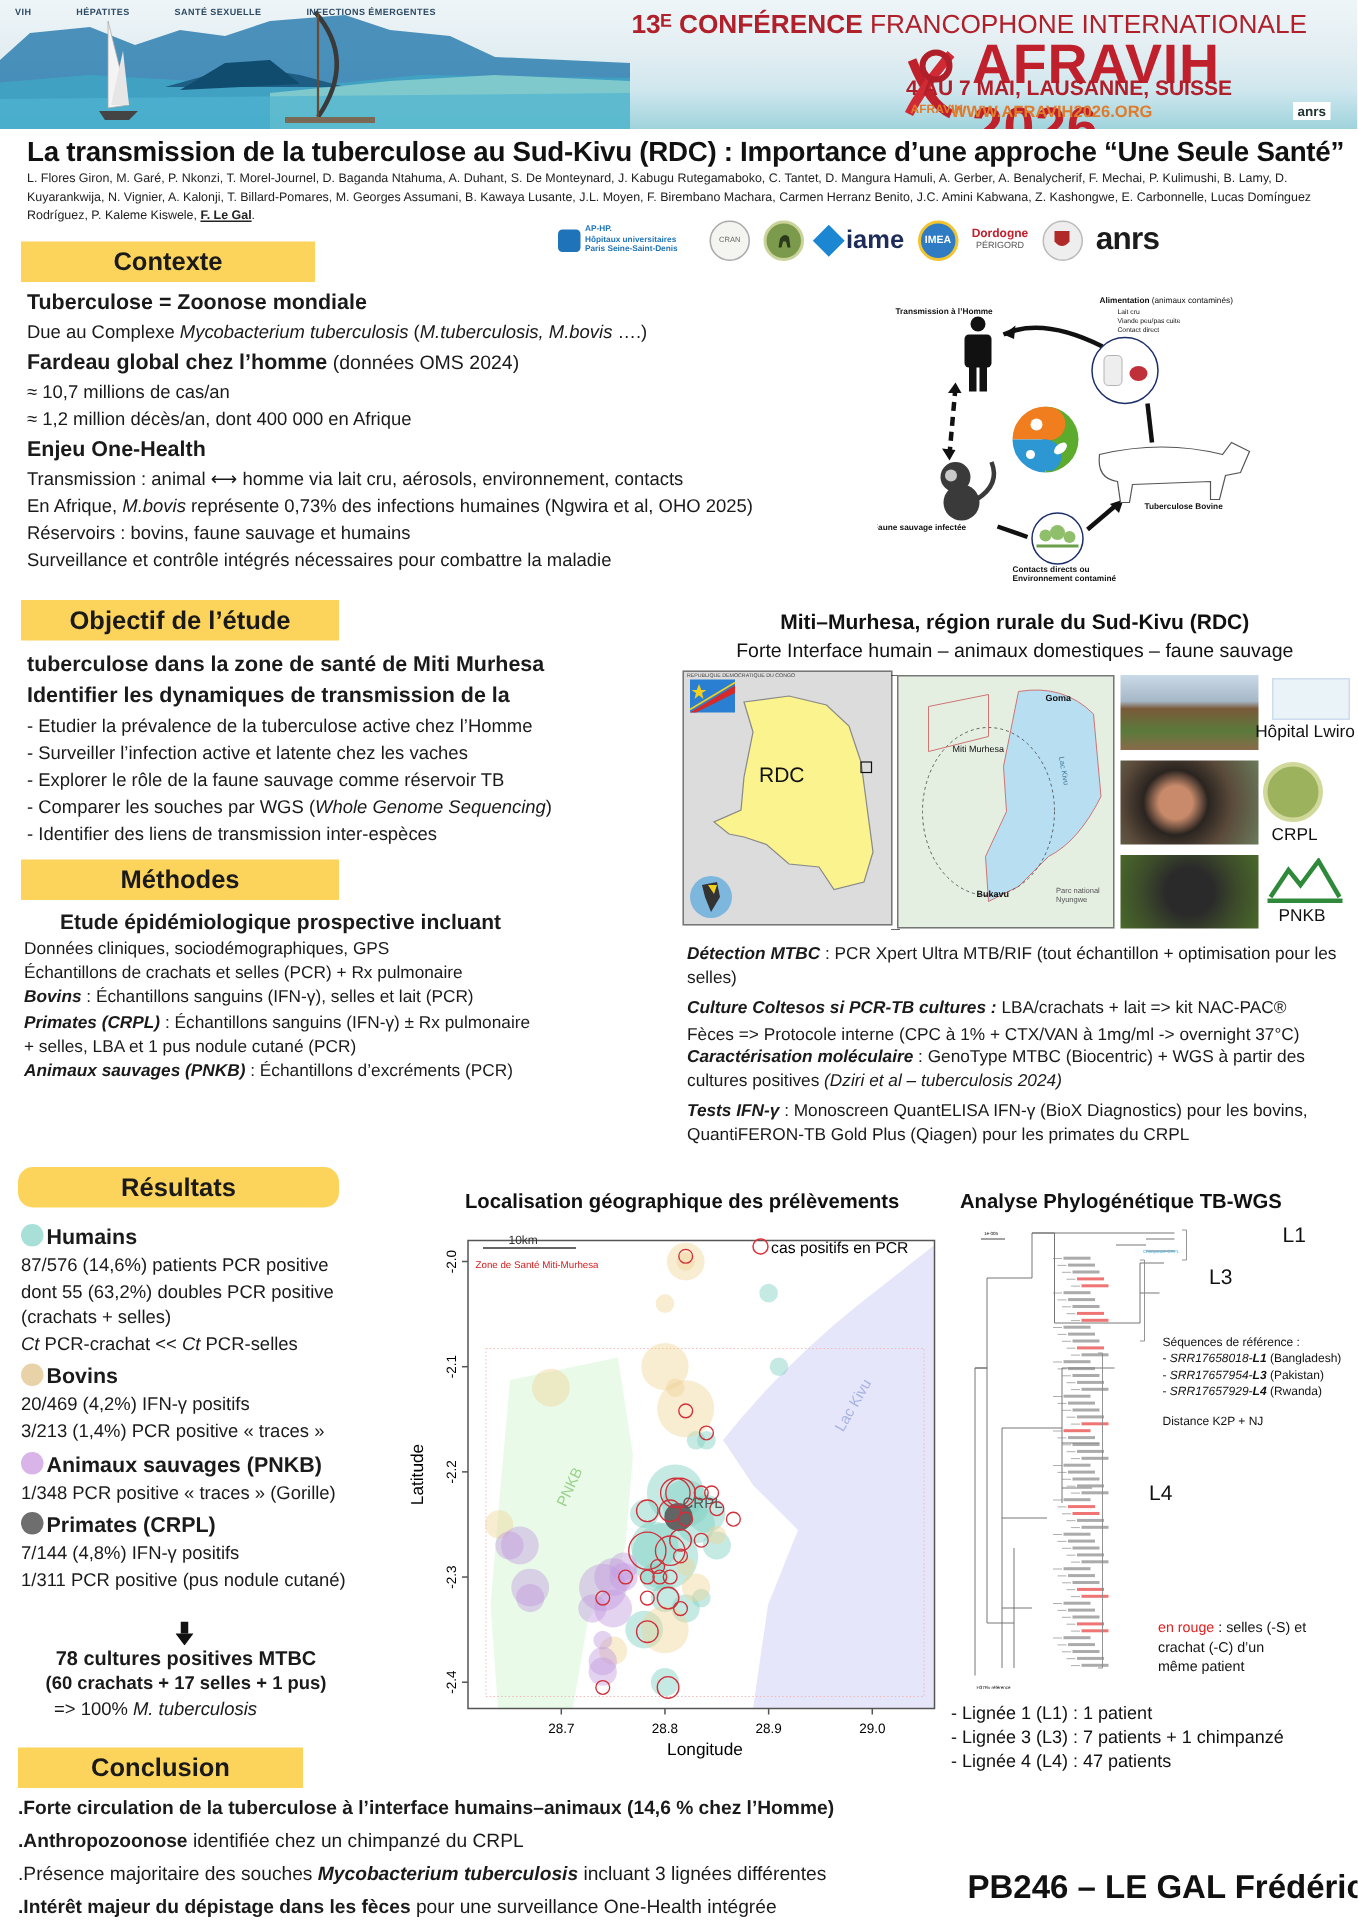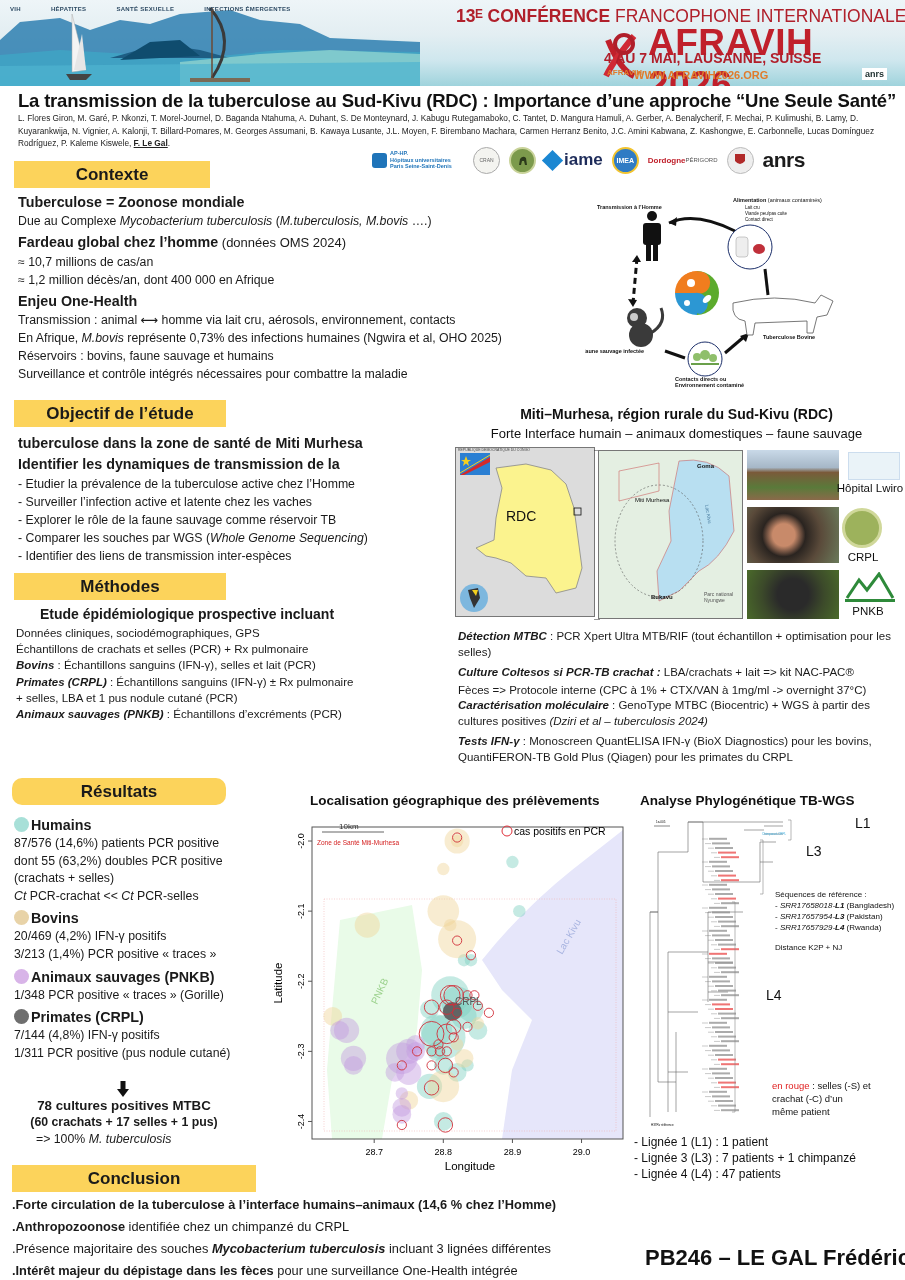--- a/index.html
+++ b/index.html
@@ -5,21 +5,21 @@
   * { box-sizing: border-box; margin: 0; padding: 0; }
   html, body { width: 905px; height: 1280px; background: #ffffff; overflow: hidden; }
   body { font-family: "Liberation Sans", "DejaVu Sans", sans-serif; color: #111; position: relative; }
   .abs { position: absolute; }
 
   
   #banner { left: 0; top: 0; width: 905px; height: 86px;
     background: linear-gradient(180deg, #eef5f8 0%, #e3eef2 40%, #cfe7ee 70%, #9fd3dc 100%); overflow: hidden; }
   #banner .mtn { position: absolute; }
   #banner .topics { position: absolute; top: 6px; left: 10px; font-size: 6px; color: #2d4a63; font-weight: bold; letter-spacing: .3px; display: flex; gap: 30px; }
-  #banner .conf1 { position: absolute; left: 456px; top: 6px; font-size: 17.5px; color: #b0202b; white-space: nowrap; }
+  #banner .conf1 { position: absolute; left: 421px; top: 6px; font-size: 17.5px; color: #b0202b; white-space: nowrap; }
   #banner .conf1 b { font-weight: bold; }
   #banner .conf1 span.l { font-weight: normal; }
   #banner .afravih { position: absolute; left: 604px; top: 22px; font-size: 37px; font-weight: bold; color: #c0202b; letter-spacing: 0.5px; margin-left: 44px; }
   #banner .dates { position: absolute; left: 604px; top: 50px; font-size: 14px; font-weight: bold; color: #b01e2a; }
   #banner .url { position: absolute; left: 634px; top: 69px; font-size: 11px; font-weight: bold; color: #e07b2b; }
   #banner .anrs-small { position: absolute; left: 862px; top: 68px; font-size: 9px; font-weight: bold; color: #233; background:#fff; padding: 1px 3px; }
   #banner .ribbon { position: absolute; left: 600px; top: 30px; width: 40px; height: 52px; }
   #banner .ribbon-text { position: absolute; left: 607px; top: 68px; font-size: 8px; color: #e07b2b; font-weight: bold; }
 
   
@@ -29,21 +29,21 @@
 
   
   #logos { left: 372px; top: 146px; height: 28px; display: flex; align-items: center; gap: 9px; }
   .logo { display: flex; align-items: center; justify-content: center; font-size: 8px; }
   .logo.aphp { width: 92px; height: 26px; gap: 3px; justify-content: flex-start; }
   .logo.aphp .sq { width: 15px; height: 15px; background: #1f74b9; border-radius: 3px; }
   .logo.aphp .tx { font-size: 5.5px; color: #1f74b9; font-weight: bold; line-height: 6.5px; }
   .logo.circle { width: 27px; height: 27px; border-radius: 50%; }
   .logo.iame { font-size: 17px; color: #1e2c5a; font-weight: bold; gap: 4px; }
   .logo.iame .star { width: 15px; height: 15px; background: #1b87d2; transform: rotate(45deg); }
-  .logo.dordogne { font-size: 8px; color: #c0202b; font-weight: bold; flex-direction: row; line-height: 9px; }
+  .logo.dordogne { font-size: 8px; color: #c0202b; font-weight: bold; flex-direction: column; line-height: 9px; }
   .logo.anrs { font-size: 21px; color: #1c1c1c; font-weight: bold; letter-spacing: -0.5px; }
 
   
   .sechead { position: absolute; background: #fcd35b; height: 27px; display: flex; align-items: center; justify-content: center; font-size: 17px; font-weight: bold; color: #1a1a1a; }
 
   .txt { position: absolute; font-size: 12.3px; line-height: 17.6px; color: #1a1a1a; white-space: nowrap; }
   .h2 { font-size: 14.3px; font-weight: bold; line-height: 20px; }
   .h2 .n { font-weight: normal; font-size: 13px; }
   .para { font-size: 12.3px; line-height: 18px; }
 
@@ -296,21 +296,21 @@
   <div class="h2" style="font-size:14px;line-height:21px;padding-left:24px;">Etude épidémiologique prospective incluant</div>
   <div>Données cliniques, sociodémographiques, GPS</div>
   <div>Échantillons de crachats et selles (PCR) + Rx pulmonaire</div>
   <div><b><i>Bovins</i></b><span> : Échantillons sanguins (IFN-γ), selles et lait (PCR)</span></div>
   <div><b><i>Primates (CRPL)</i></b><span> : Échantillons sanguins (IFN-γ) ± Rx pulmonaire</span></div>
   <div>+ selles, LBA et 1 pus nodule cutané (PCR)</div>
   <div><b><i>Animaux sauvages (PNKB)</i></b><span> : Échantillons d’excréments (PCR)</span></div>
 </div>
 
 <div class="mr" style="top:629px;"><b><i>Détection MTBC</i></b><span> : PCR Xpert Ultra MTB/RIF (tout échantillon + optimisation pour les selles)</span></div>
-<div class="mr" style="top:665px;"><b><i>Culture Coltesos si PCR-TB crachat :</i></b><span> LBA/crachats + lait =&gt; kit NAC-PAC®</span></div>
+<div class="mr" style="top:665px;"><b><i>Culture Coltesos si PCR-TB cultures :</i></b><span> LBA/crachats + lait =&gt; kit NAC-PAC®</span></div>
 <div class="mr" style="top:683px;">Fèces =&gt; Protocole interne (CPC à 1%  + CTX/VAN à 1mg/ml -&gt; overnight 37°C)</div>
 <div class="mr" style="top:698px;"><b><i>Caractérisation moléculaire</i></b><span> : GenoType MTBC (Biocentric) + WGS à partir des cultures positives </span><i>(Dziri et al – tuberculosis 2024)</i></div>
 <div class="mr" style="top:734px;"><b><i>Tests IFN-γ</i></b><span> : Monoscreen QuantELISA IFN-γ (BioX Diagnostics) pour les bovins, QuantiFERON-TB Gold Plus (Qiagen) pour les primates du CRPL</span></div>
 
 <div class="sechead" style="left:12px;top:778px;width:214px;border-radius:10px;">Résultats</div>
 <div class="txt" style="left:14px;top:815px;font-size:12.3px;line-height:17.6px;">
   <div class="h2"><span class="dot" style="background:#a8e0d8"></span><span>Humains</span></div>
   <div>87/576 (14,6%) patients PCR positive</div>
   <div>dont 55 (63,2%) doubles PCR positive</div>
   <div>(crachats + selles)</div>
@@ -608,21 +608,21 @@
   <div><span style="color:#e02020;">en rouge</span><span> : selles (-S) et</span></div>
   <div>crachat (-C) d’un</div>
   <div>même patient</div>
 </div>
 <div class="abs" style="left:634px;top:1134px;font-size:12px;line-height:16px;white-space:nowrap;">
   <div>- Lignée 1 (L1) : 1 patient</div>
   <div>- Lignée 3 (L3) : 7 patients + 1 chimpanzé</div>
   <div>- Lignée 4 (L4) : 47 patients</div>
 </div>
 
-<div class="sechead" style="left:12px;top:1165px;width:244px;">Conclusion</div>
+<div class="sechead" style="left:12px;top:1165px;width:190px;">Conclusion</div>
 <div class="txt" style="left:12px;top:1194px;font-size:12.8px;line-height:22px;">
   <div style="font-weight:bold;">.Forte circulation de la tuberculose à l’interface humains–animaux (14,6 % chez l’Homme)</div>
   <div><b>.Anthropozoonose</b><span> identifiée chez un chimpanzé du CRPL</span></div>
   <div><span>.Présence majoritaire des souches </span><b><i>Mycobacterium tuberculosis</i></b><span> incluant 3 lignées différentes</span></div>
   <div><b>.Intérêt majeur du dépistage dans les fèces</b><span> pour une surveillance One-Health intégrée</span></div>
 </div>
 
 <div id="poster-id" class="abs">PB246 – LE GAL Frédéric</div>
 
 </body></html>

